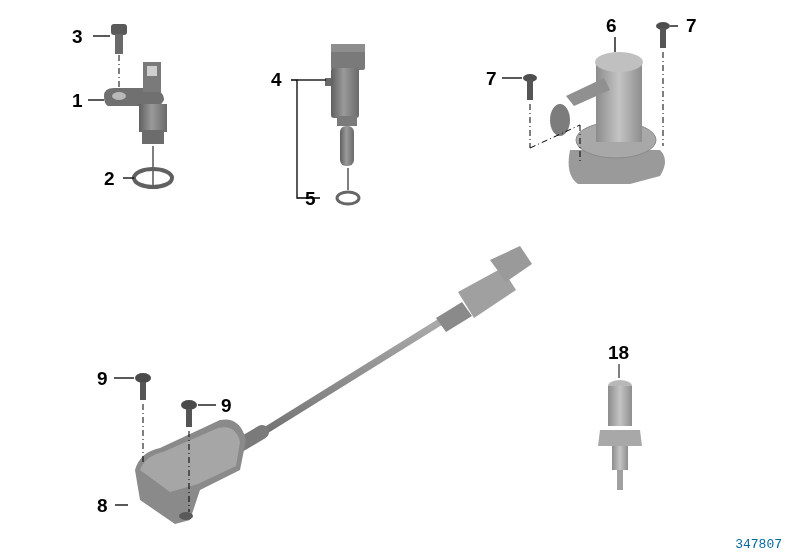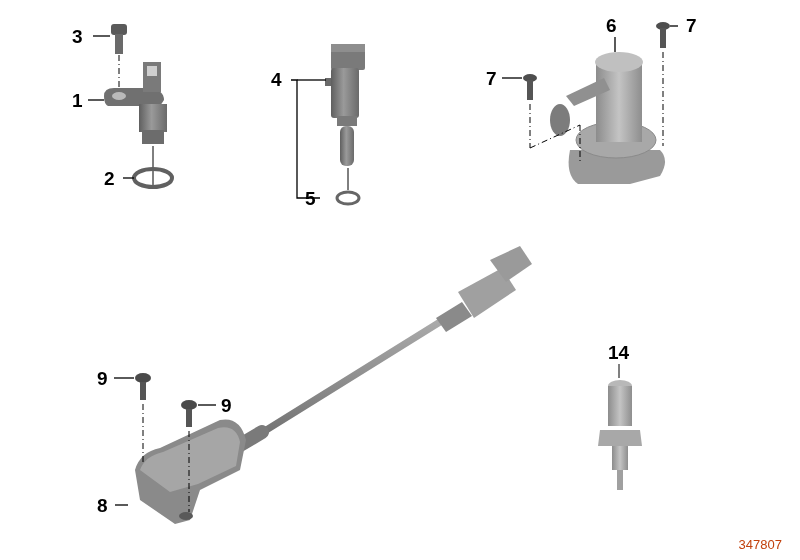--- a/index.html
+++ b/index.html
@@ -1,19 +1,19 @@
 <!DOCTYPE html>
 <html><head>
 <meta charset="utf-8">
 <style>
   html, body { margin:0; padding:0; background:#ffffff; }
   #stage { position:relative; width:800px; height:560px; background:#fff; overflow:hidden; font-family:"Liberation Sans", sans-serif; }
   svg.art { position:absolute; left:0; top:0; }
   .callout { position:absolute; font-family:"Liberation Sans", sans-serif; font-weight:bold; font-size:19px; color:#000; line-height:1; }
-  .diagram-id { position:absolute; right:18px; bottom:8px; font-family:Liberation Sans, sans-serif; font-size:13px; color:#c2410c; }
+  .diagram-id { position:absolute; right:18px; bottom:8px; font-family:Liberation Mono, monospace; font-size:13px; color:#0369a1; }
 </style>
 </head>
 <body>
 
 <div id="stage">
 
   <svg class="art" width="800" height="560" viewBox="0 0 800 560">
     <defs>
       <linearGradient id="gMetal" x1="0" x2="1" y1="0" y2="0">
         <stop offset="0" stop-color="#5f5f5f"></stop>
@@ -140,16 +140,16 @@
   <span class="callout" style="left:72px;top:91px">1</span>
   <span class="callout" style="left:104px;top:169px">2</span>
   <span class="callout" style="left:271px;top:70px">4</span>
   <span class="callout" style="left:305px;top:189px">5</span>
   <span class="callout" style="left:606px;top:16px">6</span>
   <span class="callout" style="left:686px;top:16px">7</span>
   <span class="callout" style="left:486px;top:69px">7</span>
   <span class="callout" style="left:97px;top:369px">9</span>
   <span class="callout" style="left:221px;top:396px">9</span>
   <span class="callout" style="left:97px;top:496px">8</span>
-  <span class="callout" style="left:608px;top:343px">14</span>
+  <span class="callout" style="left:608px;top:343px">18</span>
 
   <span class="diagram-id">347807</span>
 </div>
 
 </body></html>

